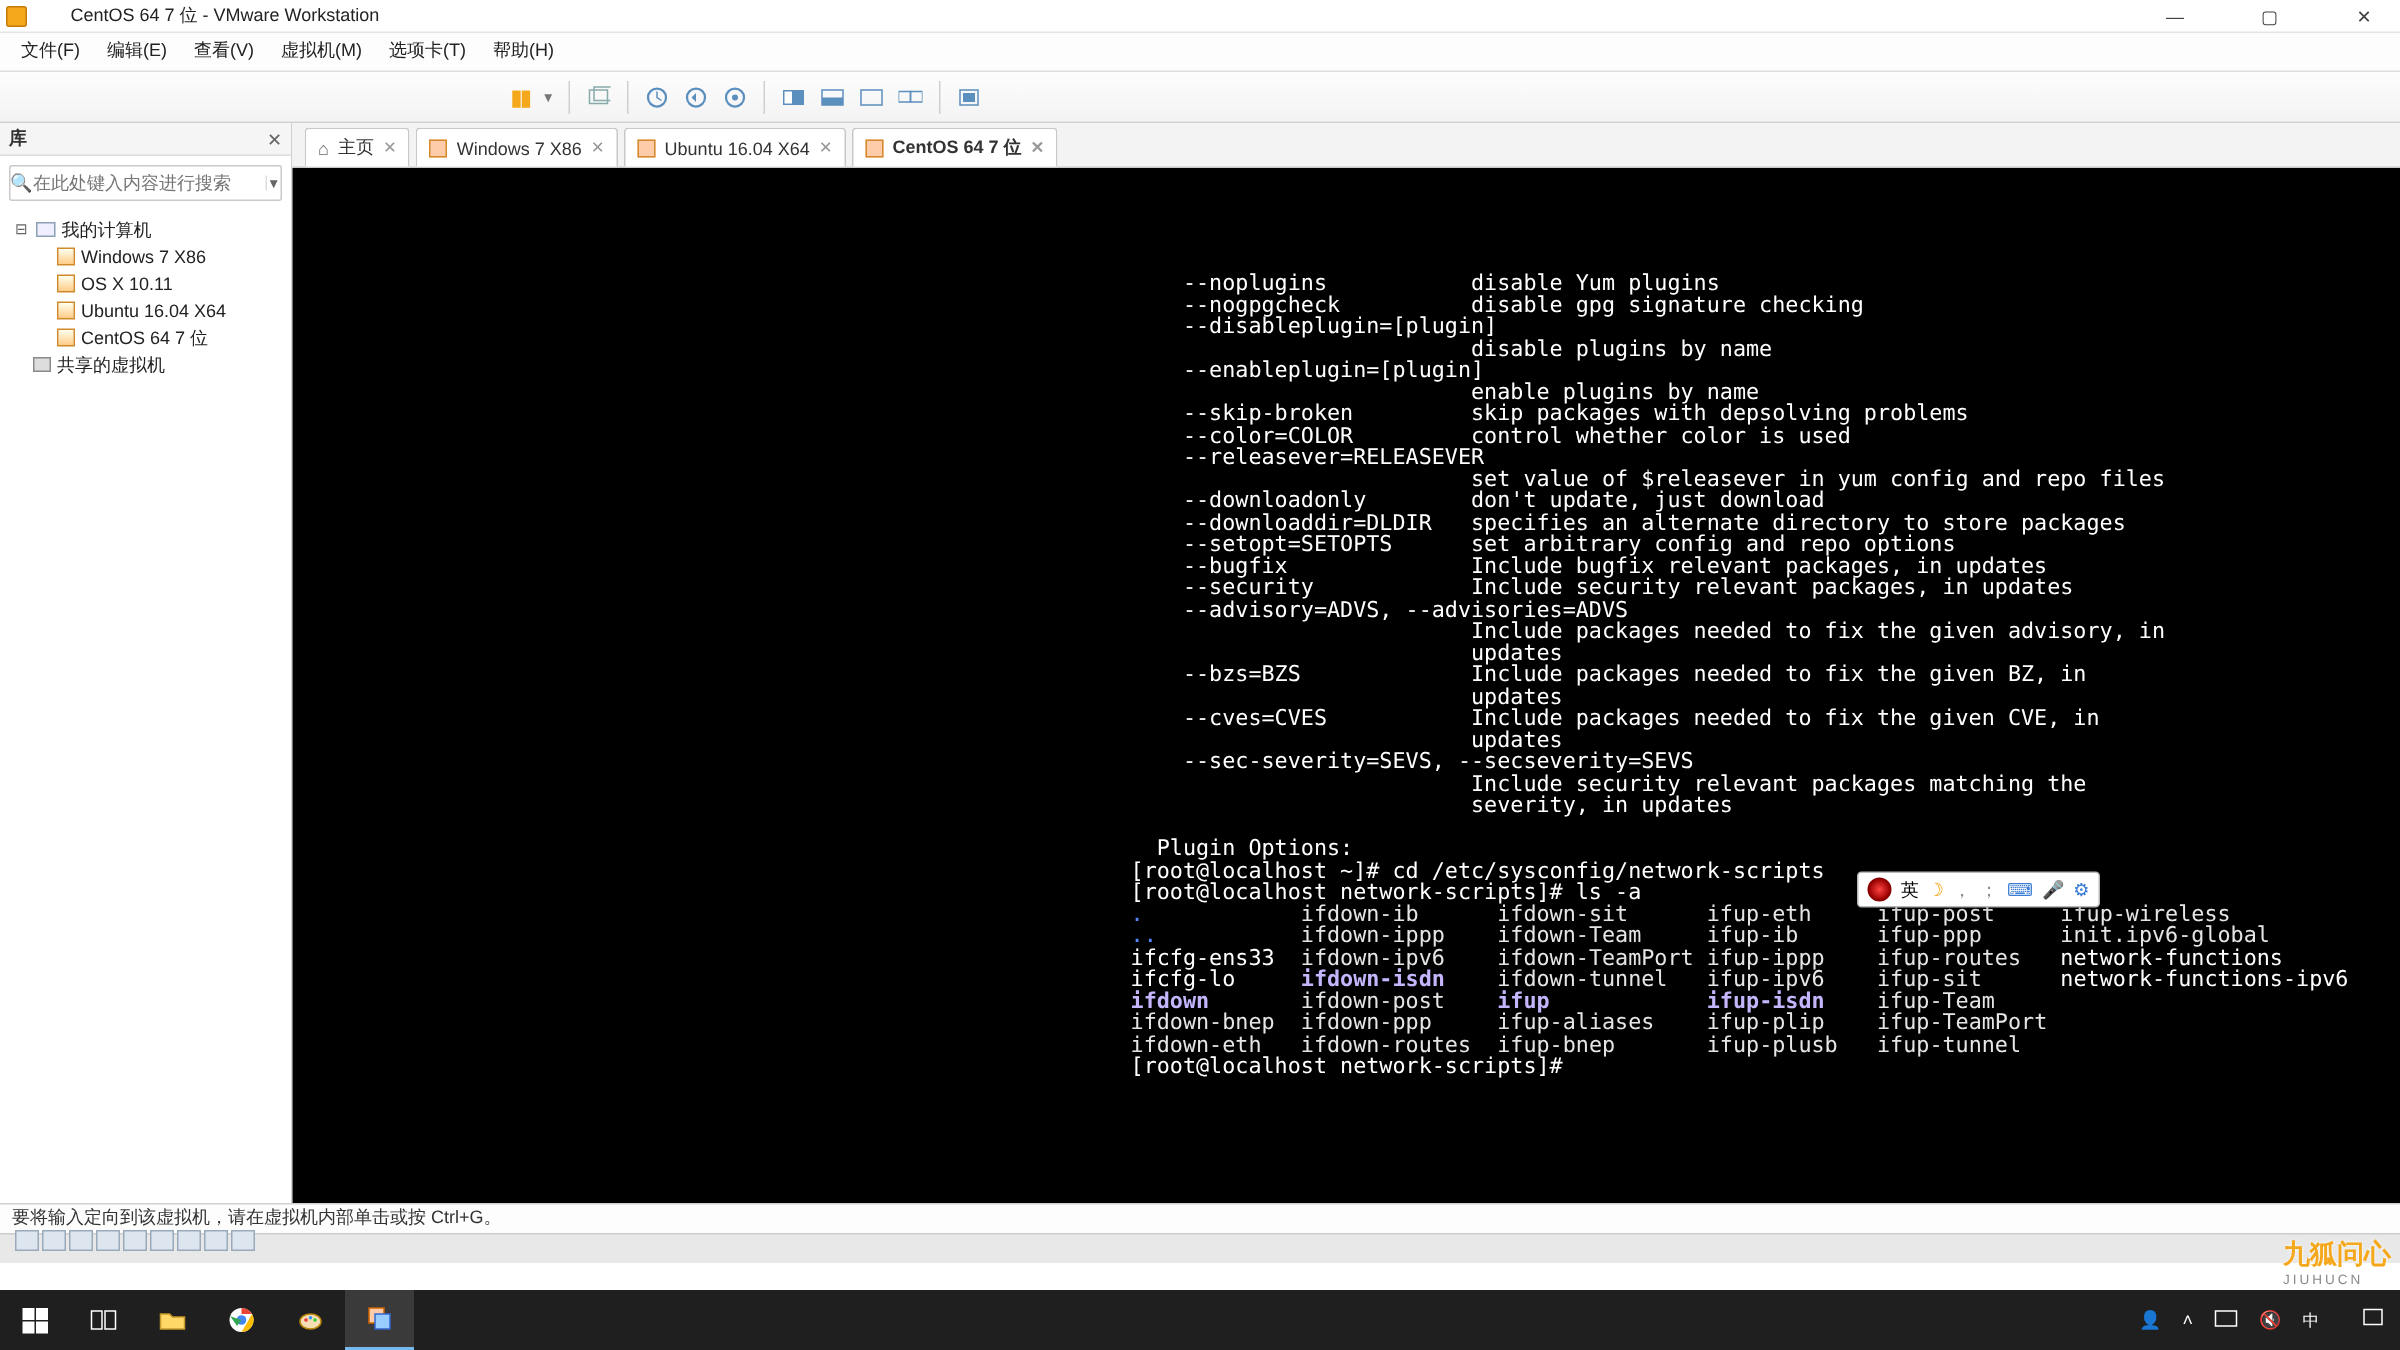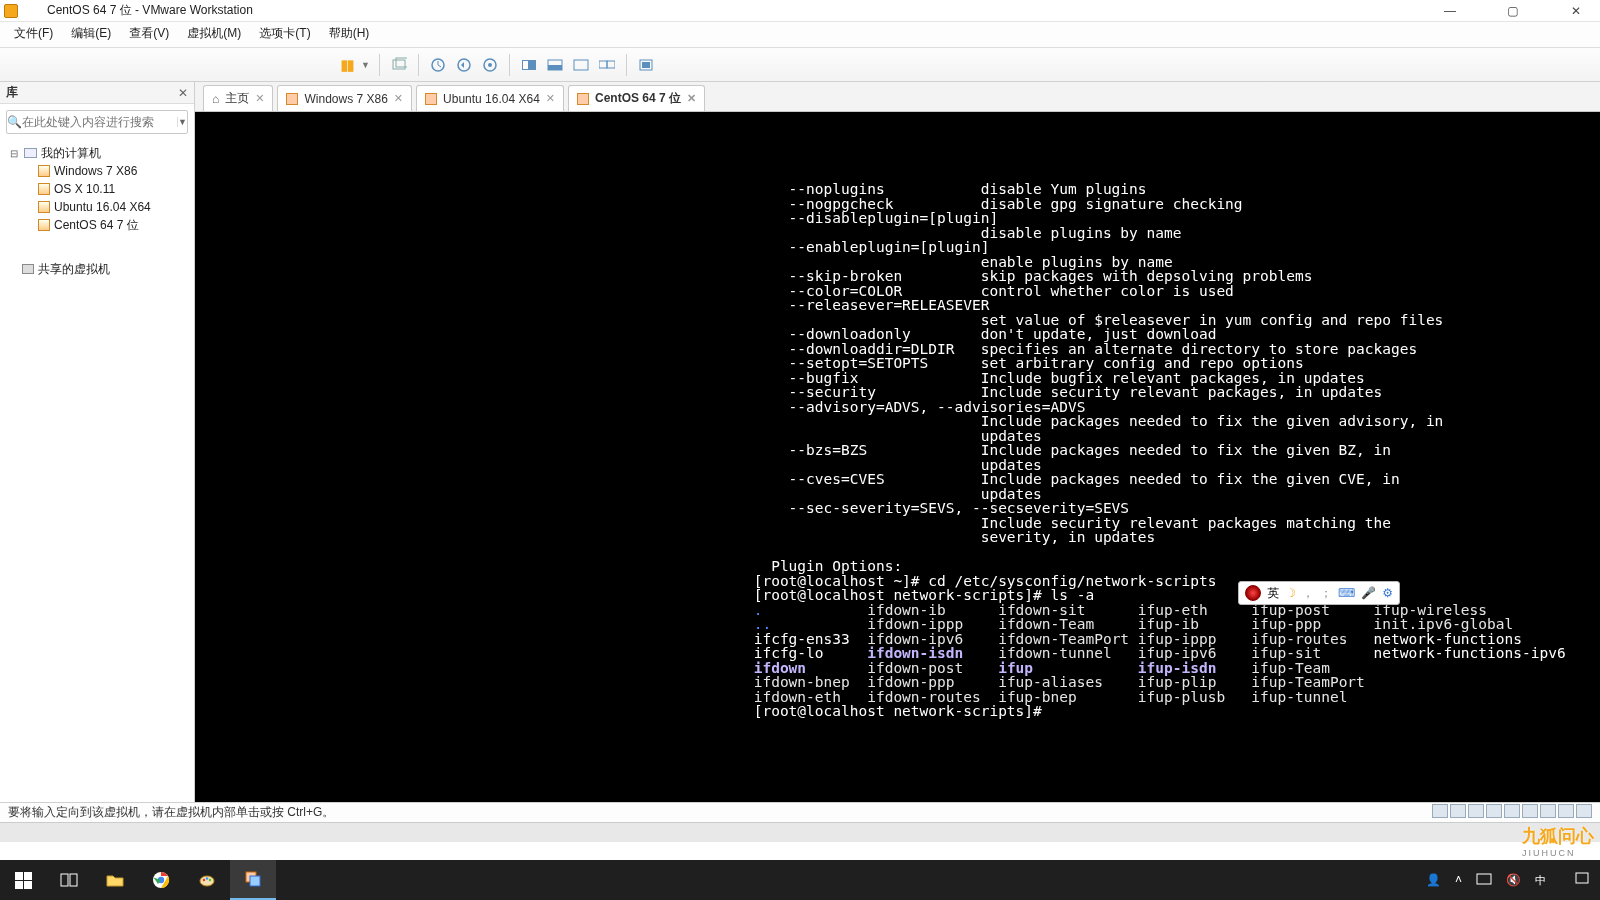--- a/index.html
+++ b/index.html
@@ -51,21 +51,21 @@
 
   
   .console-wrap { flex:1; background:#000; overflow:hidden; position:relative;}
   .console { font-family: "Consolas","DejaVu Sans Mono","Courier New",monospace; font-size: 14.5px; line-height: 14.5px; white-space: pre; color:#fff; padding: 70px 0 0 0; }
   .g  { color:#e5e5e5; }
   .c  { color:#c4b5fd;font-weight:bold; }
   .b  { color:#5588ff; }
   .w  { color:#ffffff;text-align:right; }
 
   
-  .statusrow { height:20px; border-top:1px solid #d0d0d0; display:flex; align-items:center; justify-content:space-between; padding:0 8px; font-size:12px; color:#333; background:#fdfdfd;}
+  .statusrow { height:20px; border-top:1px solid #d0d0d0; display:flex; align-items:flex-start; justify-content:space-between; padding:0 8px; font-size:12px; color:#333; background:#fdfdfd;flex-direction:column;}
   .statusrow .icons span{ display:inline-block; width:16px; height:14px; margin-left:2px; background:#dde6ee; border:1px solid #9ab; }
 
   
   .ime { position:absolute; right:200px; top:581px; height:24px; background:#fff; border:1px solid #b8b8b8; border-radius:3px; display:flex; align-items:center; padding:0 6px; gap:6px; box-shadow:0 1px 3px rgba(0,0,0,.2); font-size:12px;}
   .ime .dot{ width:16px;height:16px; border-radius:50%; background:radial-gradient(circle,#f44,#900 70%); border:1px solid #800;}
   .ime .moon{ color:#f6a81c;}
   .ime .kb, .ime .mic, .ime .gear{ color:#3a7bd5;}
 
   
   .taskbar { position:absolute; left:0; right:0; bottom:0; height:40px; background:#1f1f1f; display:flex; align-items:center; color:#fff;}
@@ -196,21 +196,21 @@
           </div>
           <div class="row child">
             <span class="ic ic-vm"></span>
             <span>Ubuntu 16.04 X64</span>
           </div>
           <div class="row child">
             <span class="ic ic-vm"></span>
             <span>CentOS 64 7 位</span>
           </div>
         </div>
-      <div class="row" style="padding-left:18px;margin-top:26px;">
+      <div class="row" style="padding-left:18px;">
         <span class="ic ic-grp"></span>
           <span>共享的虚拟机</span>
       </div>
     </div>
   </div>
 
   <div class="vmview">
     <div class="tabstrip" id="tabstrip">
         <div class="tab">
           <span class="home-ic">⌂</span>

